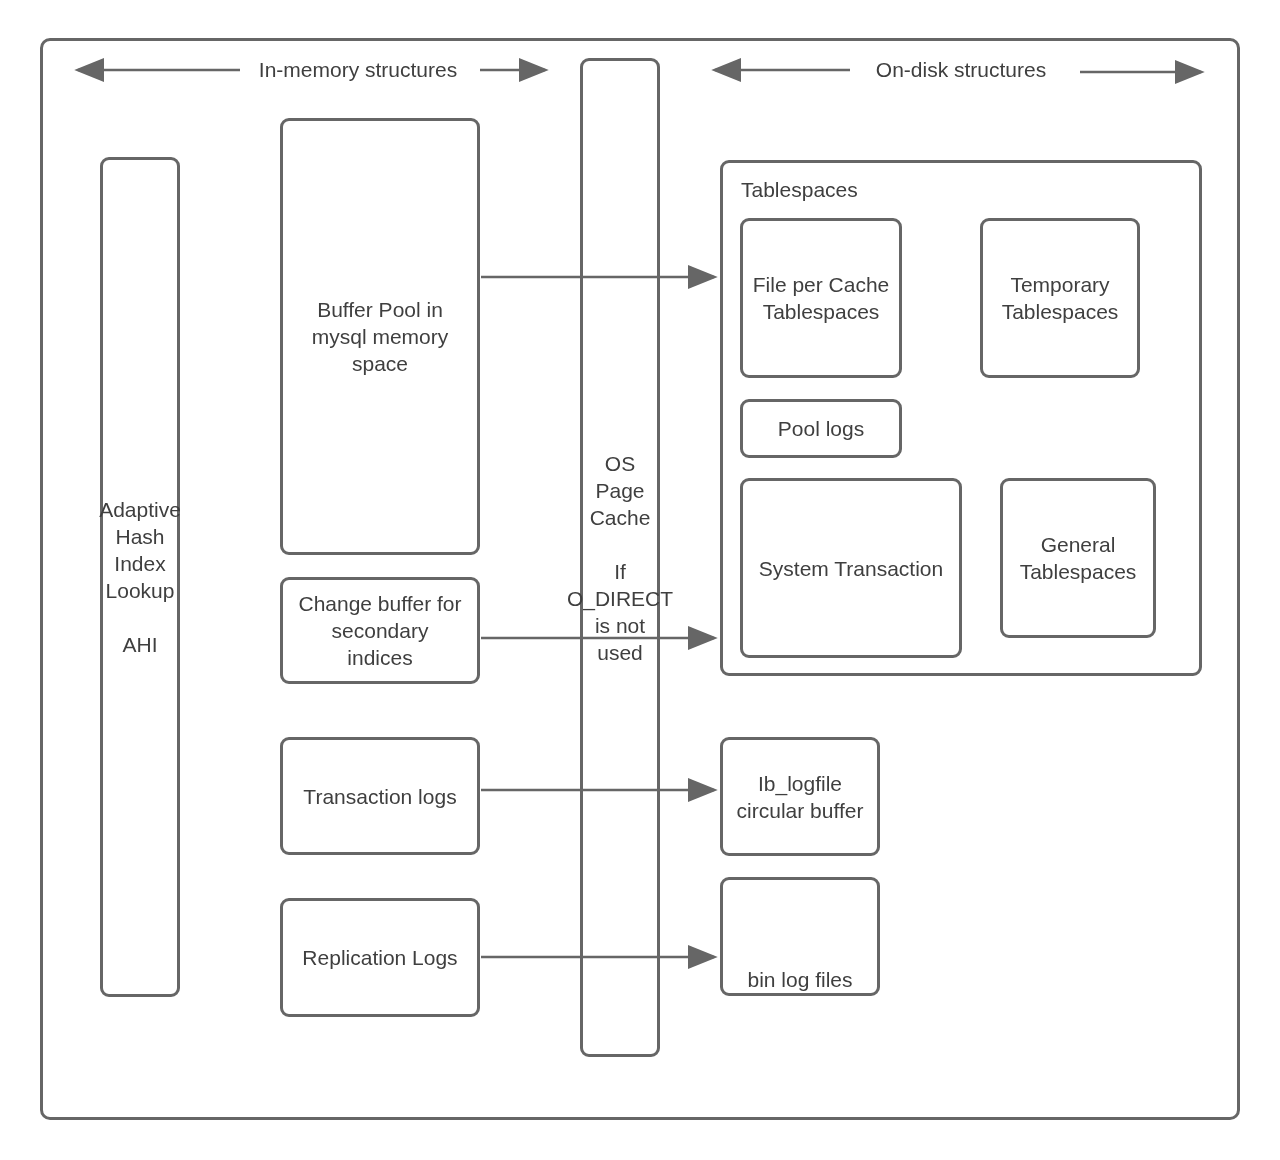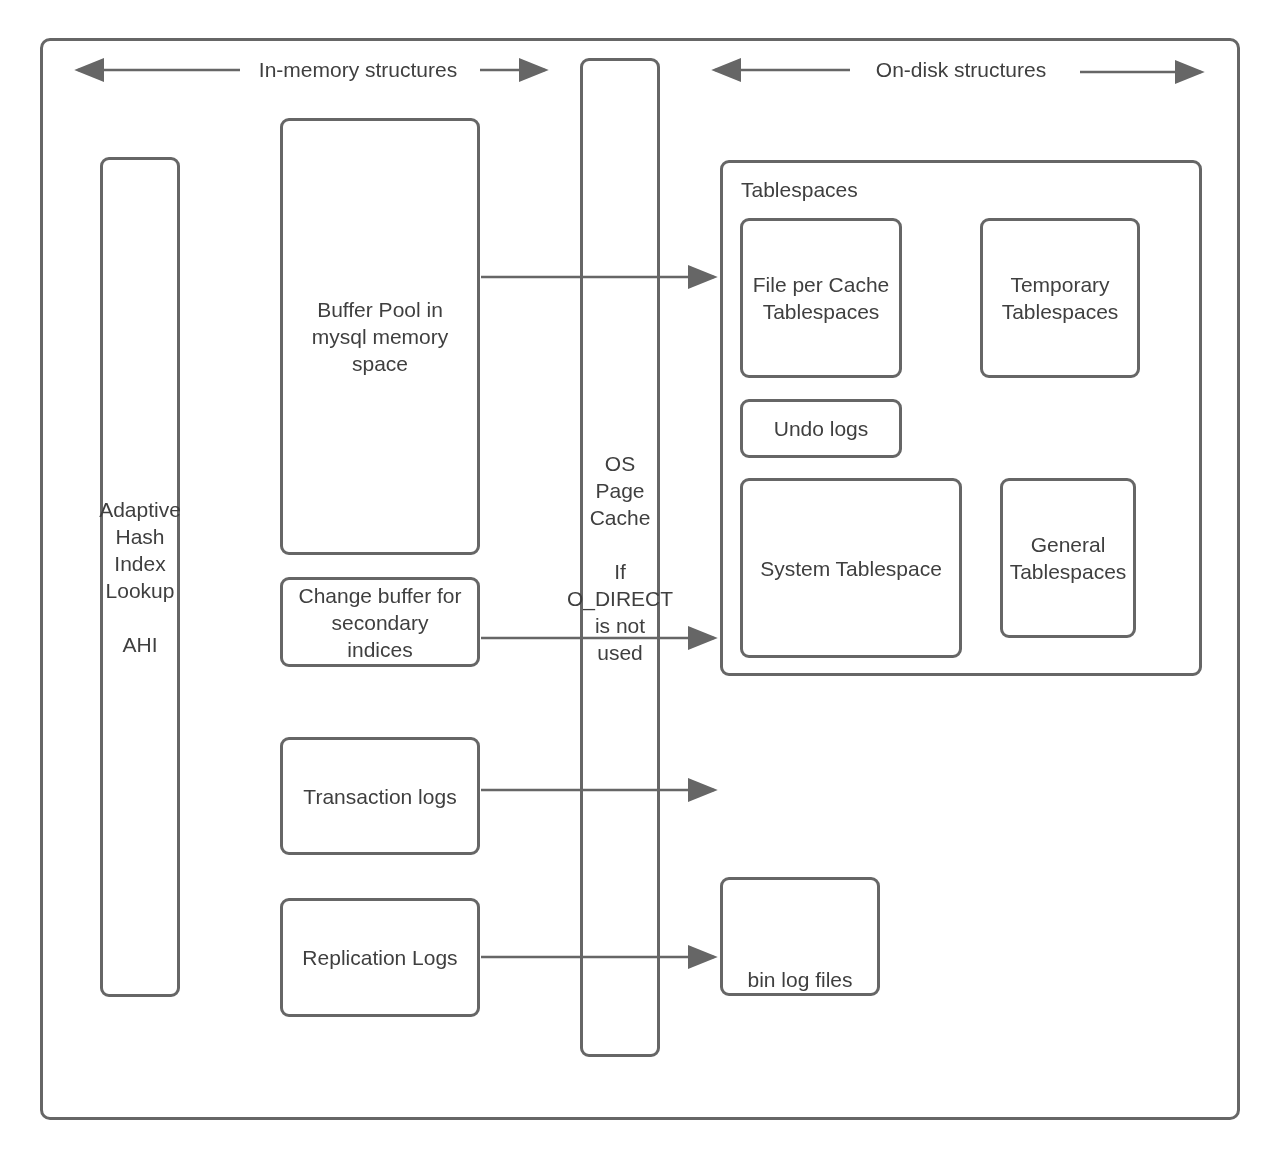--- a/index.html
+++ b/index.html
@@ -56,30 +56,30 @@
     position:absolute; left:0; top:0; width:1280px; height:1160px;
     pointer-events:none; z-index:5;
   }
   svg.connectors path.wire {
     stroke:var(--stroke); stroke-width:2.5; fill:none;
   }
 
   
   .b-ahi              { left:100px; top:157px;  width:80px;  height:840px; }
   .b-buffer-pool      { left:280px; top:118px;  width:200px; height:437px; }
-  .b-change-buffer    { left:280px; top:577px;  width:200px; height:90px; }
+  .b-change-buffer    { left:280px; top:577px;  width:200px; height:107px; }
   .b-transaction-logs { left:280px; top:737px;  width:200px; height:118px; }
   .b-replication-logs { left:280px; top:898px;  width:200px; height:119px; }
   .b-os-page-cache    { left:580px; top:58px;   width:80px;  height:999px; }
   .b-tablespaces      { left:720px; top:160px;  width:482px; height:516px; }
   .b-file-per-table   { left:740px; top:218px;  width:162px; height:160px; }
   .b-temporary        { left:980px; top:218px;  width:160px; height:160px; }
   .b-undo-logs        { left:740px; top:399px;  width:162px; height:59px;  }
   .b-system           { left:740px; top:478px;  width:222px; height:180px; }
-  .b-general          { left:1000px; top:478px; width:136px; height:160px; }
+  .b-general          { left:1000px; top:478px; width:156px; height:160px; }
   .b-ib-logfile       { left:720px; top:737px;  width:160px; height:119px; }
   .b-bin-log          { left:720px; top:877px;  width:160px; height:119px;align-items:flex-end; }
 </style>
 </head>
 <body>
 
 <div class="canvas">
 
   <div class="outer"></div>
 
@@ -134,32 +134,36 @@
     <span class="lbl">File per Cache
 Tablespaces</span>
   </div>
 
   <div class="box b-temporary">
     <span class="lbl">Temporary
 Tablespaces</span>
   </div>
 
   <div class="box b-undo-logs">
-    <span class="lbl">Undo logs</span>
+    <span class="lbl">Pool logs</span>
   </div>
 
   <div class="box b-system">
-    <span class="lbl">System Tablespace</span>
+    <span class="lbl">System Transaction</span>
   </div>
 
   <div class="box b-general">
     <span class="lbl">General
 Tablespaces</span>
   </div>
 
+  <div class="box b-ib-logfile">
+    <span class="lbl">Ib_logfile
+circular buffer</span>
+  </div>
 
   <div class="box b-bin-log">
     <span class="lbl">bin log files</span>
   </div>
 
   <svg class="connectors" viewBox="0 0 1280 1160" xmlns="http://www.w3.org/2000/svg">
     <defs>
       <marker id="arrow" viewBox="0 0 12 12" refX="10.5" refY="6" markerWidth="12" markerHeight="12" orient="auto-start-reverse">
         <path d="M0,1.2 L12,6 L0,10.8 Z" fill="#666666"></path>
       </marker>

